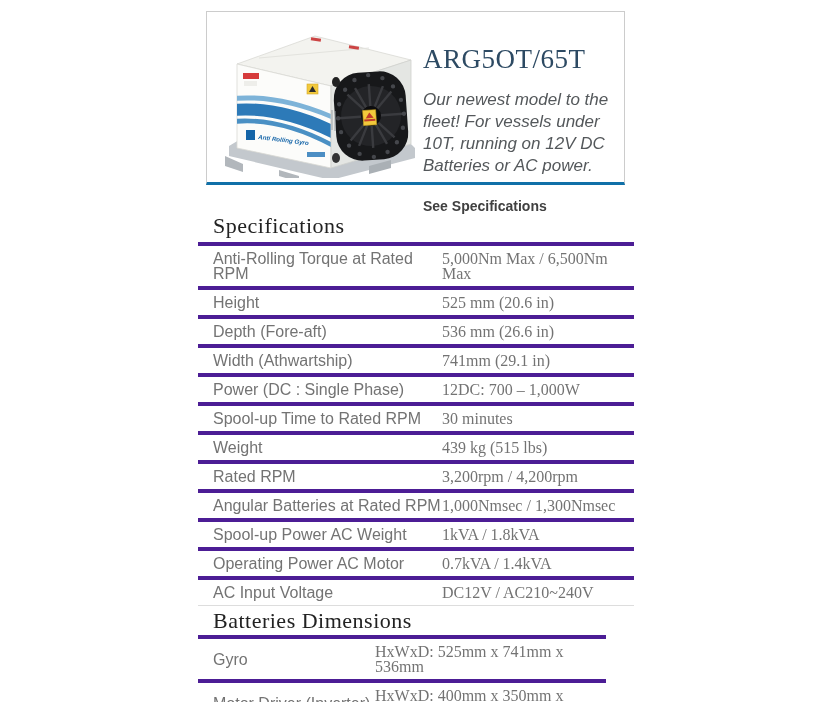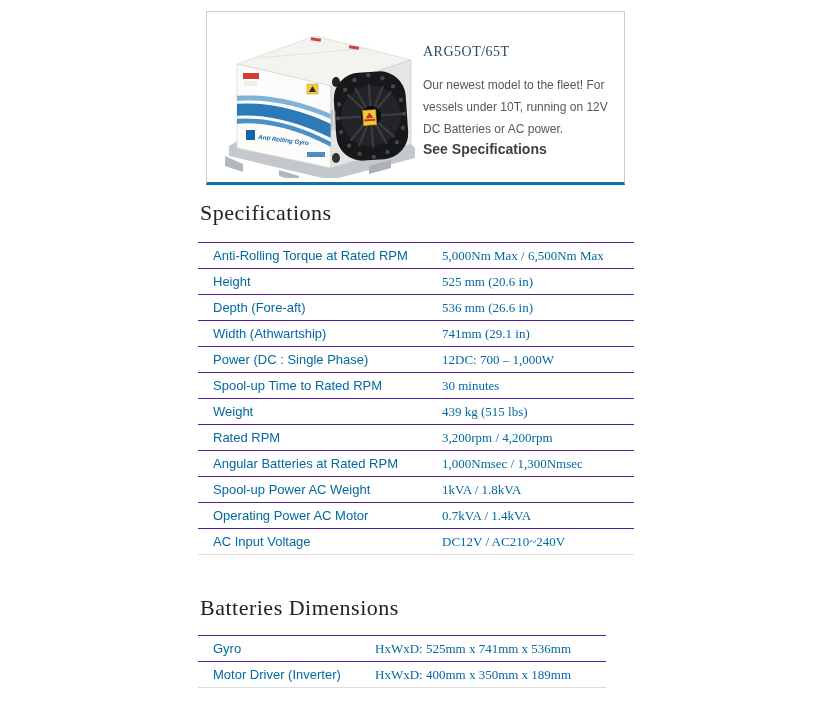--- a/index.html
+++ b/index.html
@@ -8,47 +8,47 @@
   
   .card{
     position:absolute;left:206px;top:11px;width:417px;height:170px;
     background:#ffffff;border:1px solid #cccccc;border-bottom:3px solid #1070a8;
     box-sizing:content-box;
   }
   .card .product-figure{position:absolute;left:12px;top:6px;width:200px;height:160px;}
   .card .info{position:absolute;left:216px;top:32px;width:190px;}
   .card .title{
     font-family:"Liberation Serif",serif;
-    font-size:14px;letter-spacing:0.5px;color:#2d4a63;margin:0 0 14px 0;font-weight:400;
+    font-size:27px;letter-spacing:0.5px;color:#2d4a63;margin:0 0 14px 0;font-weight:400;
   }
   .card .desc{
-    font-size:12px;line-height:22px;color:#54585b;margin:0 0 0 0;
+    font-size:17px;line-height:22px;color:#54585b;margin:0 0 20px 0;font-style:italic;
   }
   .card .spec-link{
     font-size:14px;font-weight:bold;color:#404040;text-decoration:none;display:inline-block;
   }
 
   
   .section-heading{
-    position:absolute;left:200px;margin:0;
+    position:absolute;left:200px;margin:13px;
     font-family:"Liberation Serif",serif;font-weight:400;
     font-size:22px;letter-spacing:0.5px;color:#222222;
   }
   #spec-heading{top:200px;}
   #env-heading{top:595px;}
 
   
   .spec-table{position:absolute;left:198px;}
   #specifications-table{top:242px;width:436px;}
   #envelope-table{top:635px;width:408px;}
   .trow{
     display:flex;align-items:center;
-    border-top:1px solid #4c1d95;
+    border-top:4px solid #4c1d95;
     padding:5px 0;
-    font-size:13px;color:#0369a1;
+    font-size:16px;color:#737373;
   }
   .spec-table .trow:last-child{border-bottom:1px solid #dddddd;}
   .tlabel{padding-left:15px;box-sizing:border-box;flex-shrink:0;line-height:15px;}
   #specifications-table .tlabel{width:244px;}
   #envelope-table .tlabel{width:177px;}
   .tvalue{line-height:15px;}
   .tvalue div{line-height:17px;font-family:Liberation Serif, serif;}
   .tvalue div:only-child{line-height:15px;}
 </style>
 </head>

